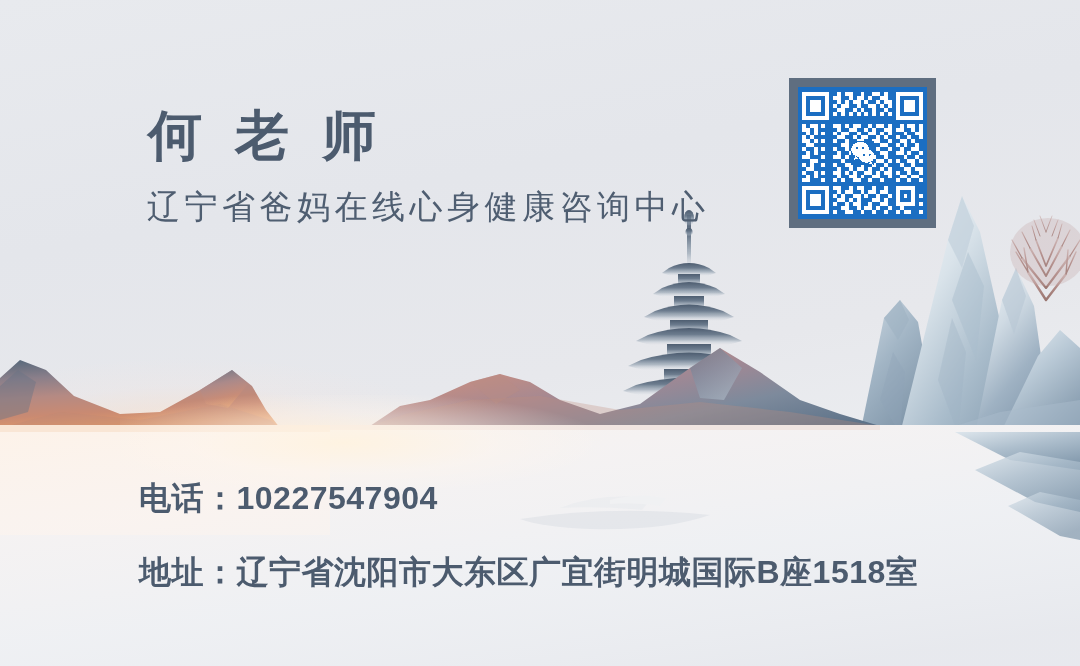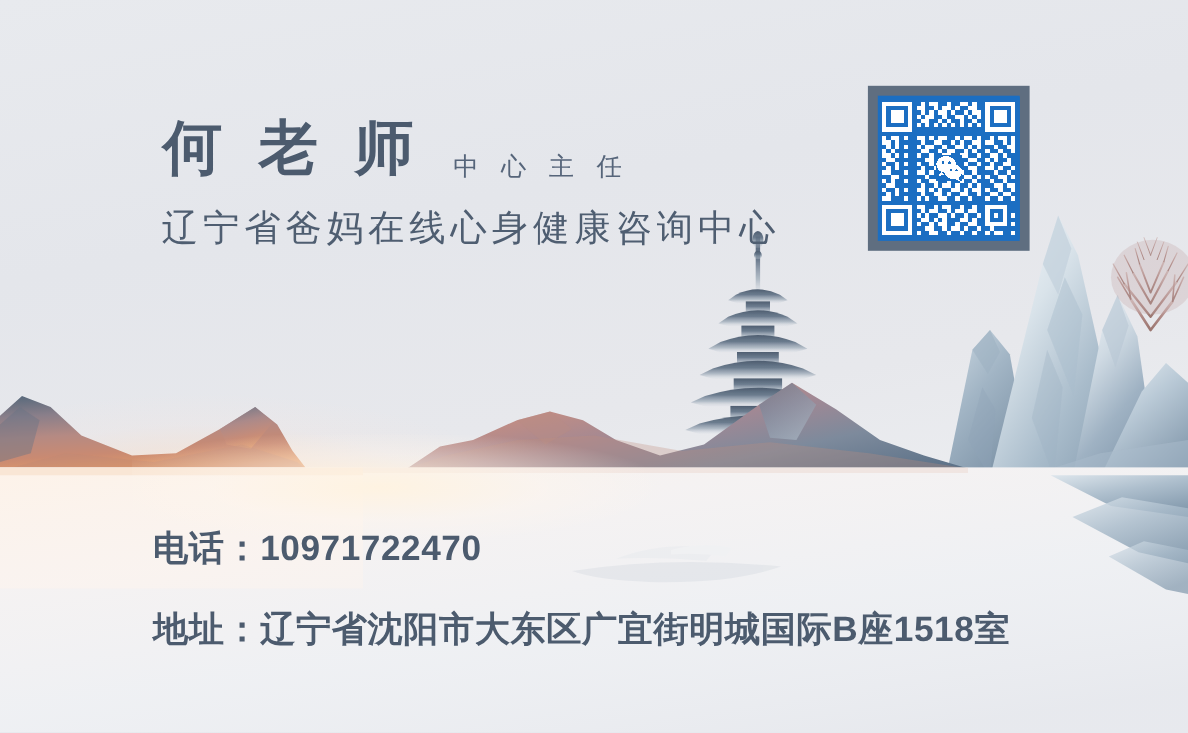--- a/index.html
+++ b/index.html
@@ -536,19 +536,18 @@
           <circle cx="16.7" cy="15.2" r=".33" fill="#1b6ec2"></circle>
           <circle cx="16.95" cy="16.95" r=".28" fill="#1b6ec2"></circle>
           <circle cx="18.3" cy="16.95" r=".28" fill="#1b6ec2"></circle>
         </g>
       </svg>
     </div>
   </div>
 
   <div class="txt">
     <div class="name">何 老 师</div>
-    <div class="role">中 心 主 任</div>
     <div class="org">辽宁省爸妈在线心身健康咨询中心</div>
-    <div class="phone">电话：10971722470</div>
+    <div class="phone">电话：10227547904</div>
     <div class="addr">地址：辽宁省沈阳市大东区广宜街明城国际B座1518室</div>
   </div>
 
 </div>
 
 </body></html>

